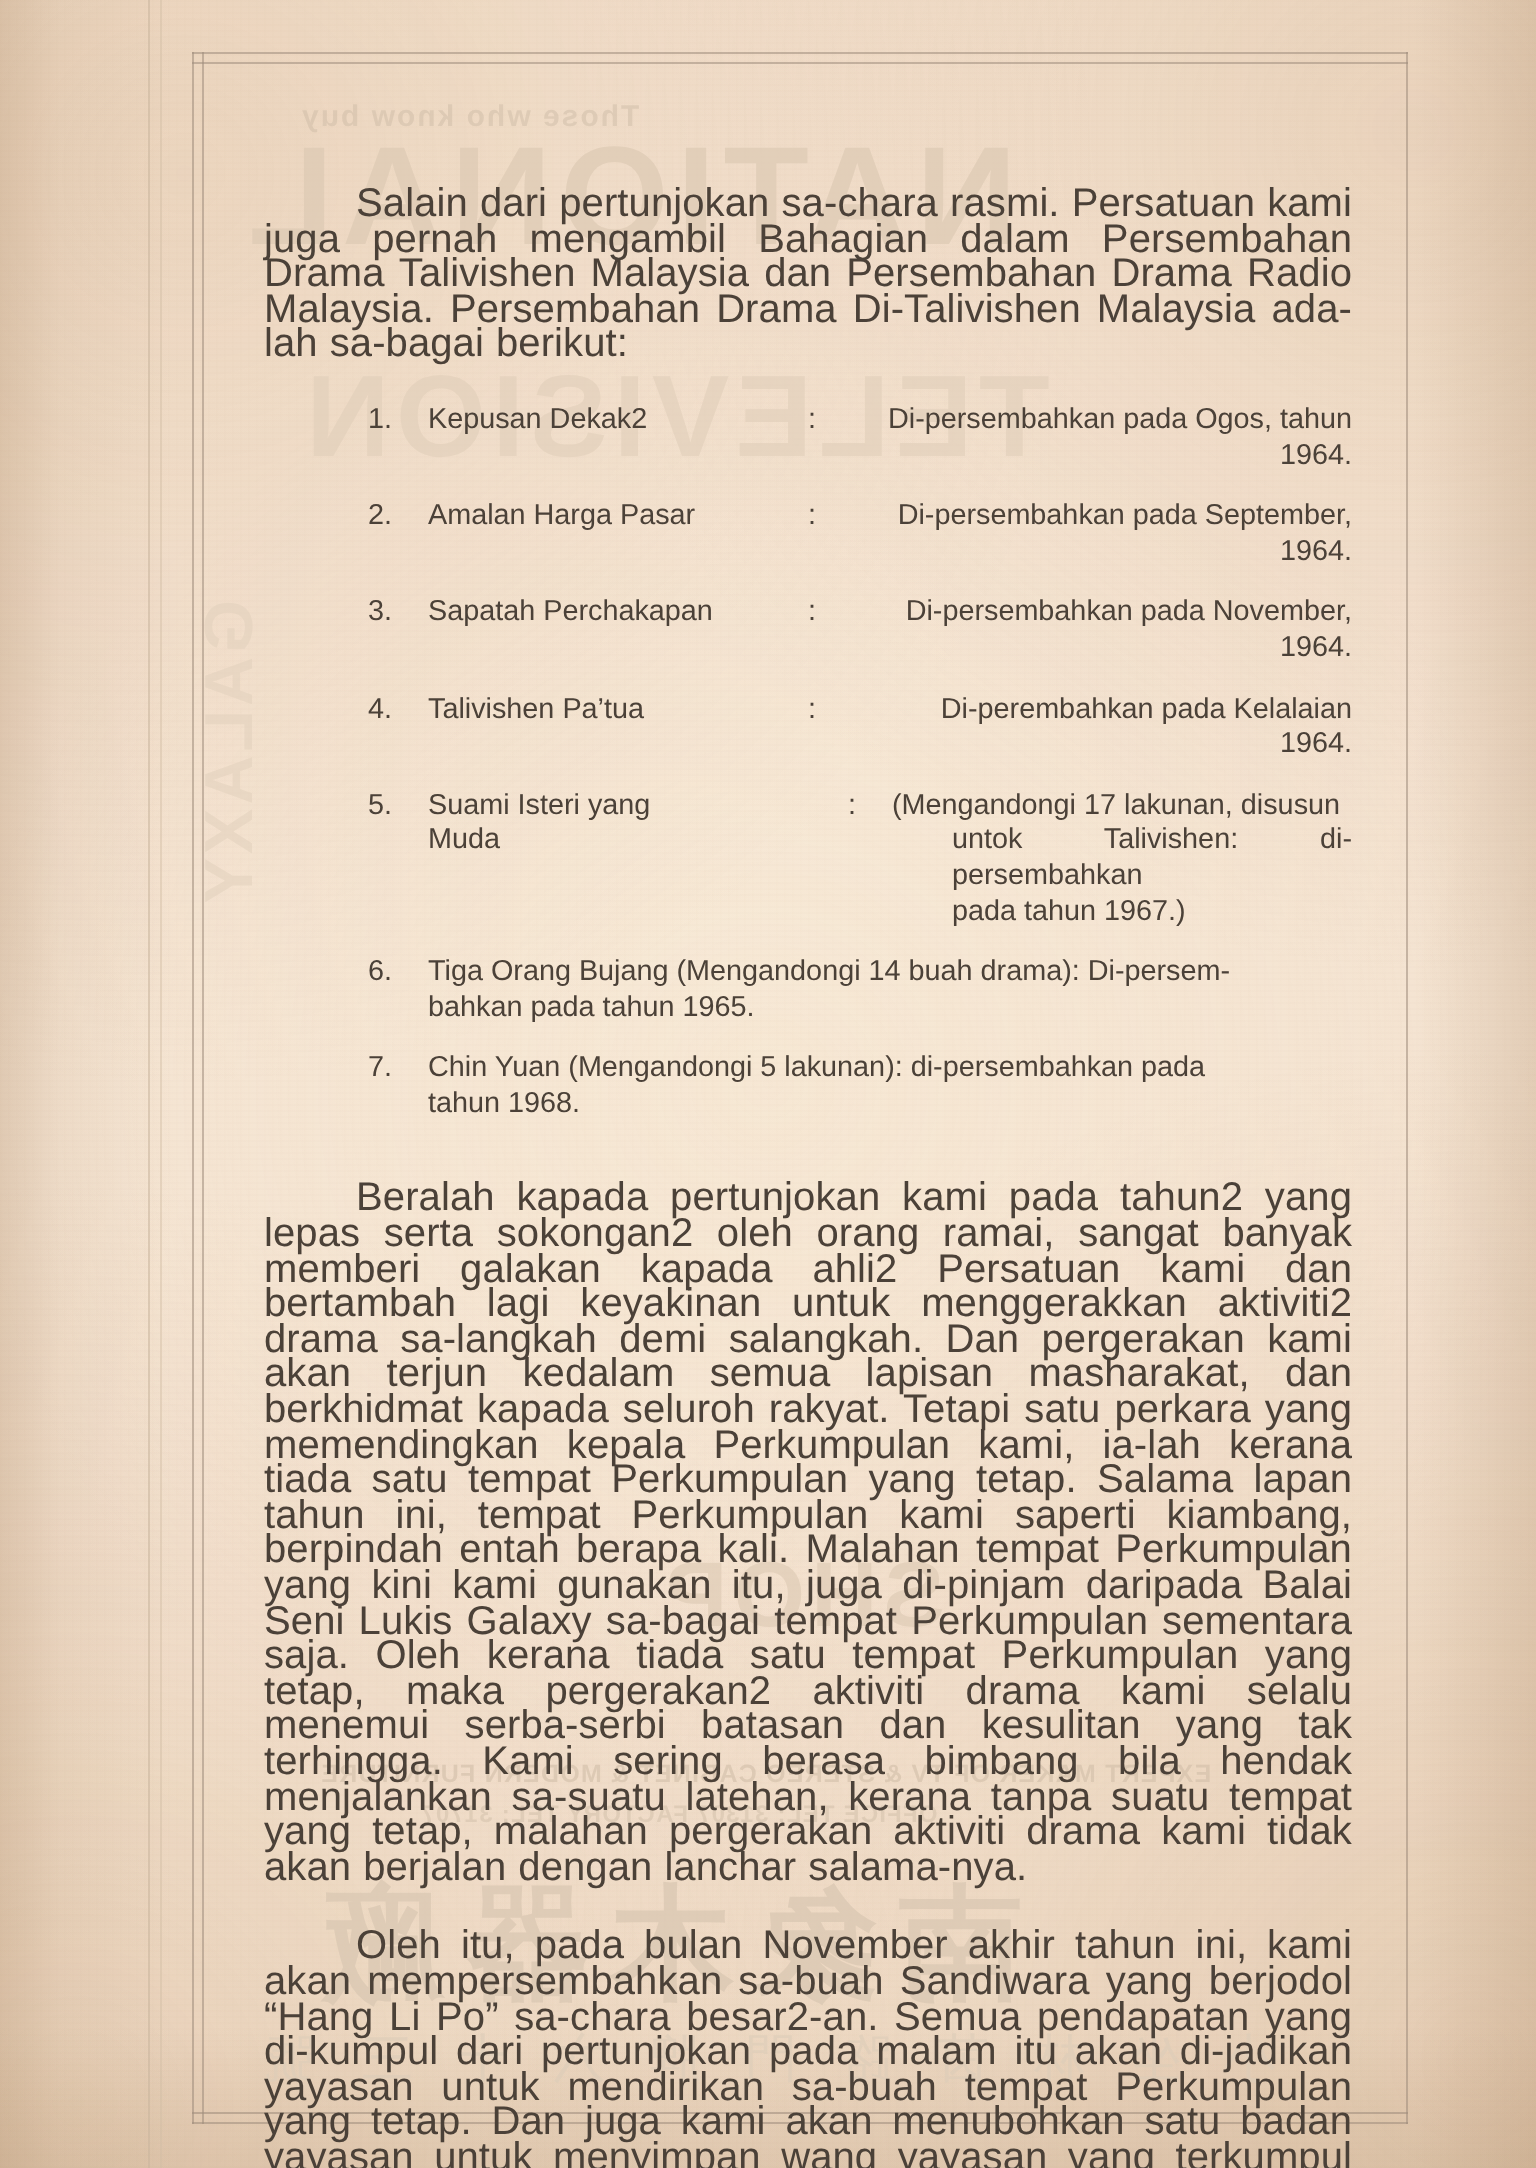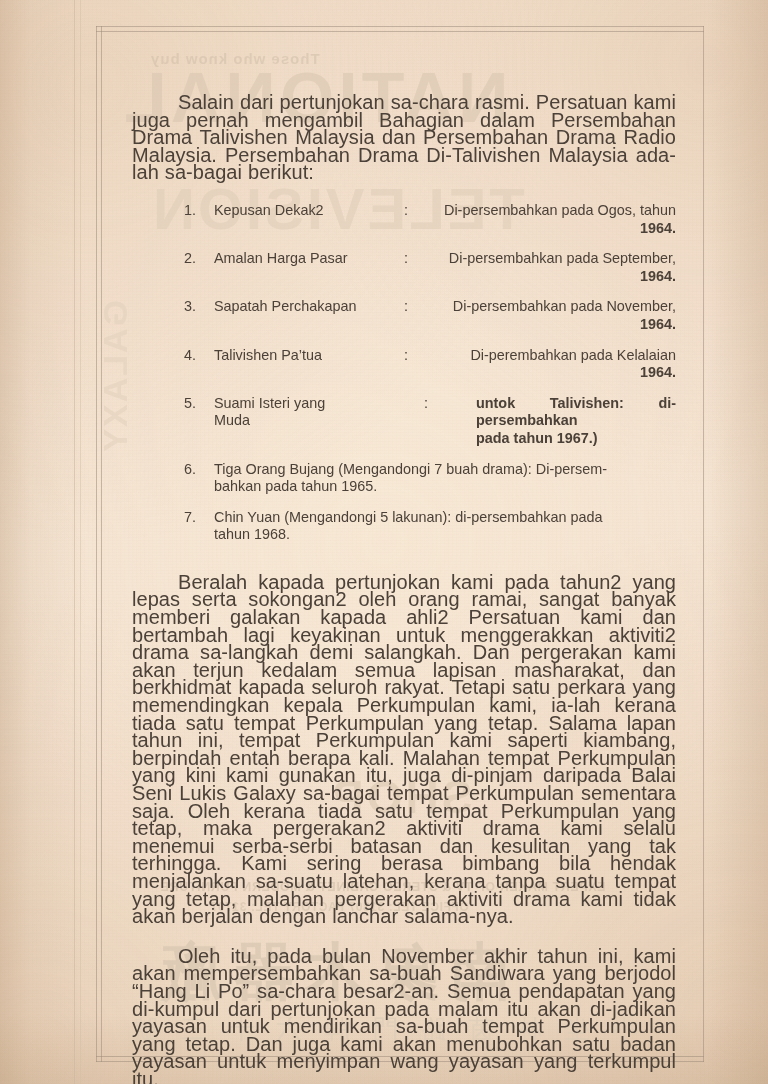--- a/index.html
+++ b/index.html
@@ -196,21 +196,20 @@
     width: 18px;
     text-align: left;
   }
   .li .desc {
     flex: 1 1 auto;
     text-align: right;
   }
   .li .desc .cont {
     display: block;
     padding-left: 26px;
-    font-weight: bold;
   }
 
   
   .li.wide .title { flex: 0 0 206px; width: 206px; }
   .li.wide .colon { flex: 0 0 22px; width: 22px; }
   .li.wide .desc  { text-align: justify; }
   .li.wide .desc .cont { padding-left: 30px; }
   .li .title .second { display: block; }
 
   
@@ -288,26 +287,26 @@
         <span class="num">4.</span>
         <span class="title">Talivishen Pa’tua</span>
         <span class="colon">:</span>
         <span class="desc"><span>Di-perembahkan pada Kelalaian</span><span class="cont">1964.</span></span>
       </div>
 
       <div class="li wide">
         <span class="num">5.</span>
         <span class="title"><span>Suami Isteri yang</span><span class="second">Muda</span></span>
         <span class="colon">:</span>
-        <span class="desc"><span class="cont">untok Talivishen: di-persembahkan</span><span class="cont">pada tahun 1967.)</span></span>
+        <span class="desc"><span>(Mengandongi 17 lakunan, disusun</span><span class="cont">untok Talivishen: di-persembahkan</span><span class="cont">pada tahun 1967.)</span></span>
       </div>
 
       <div class="li full">
         <span class="num">6.</span>
-        <span class="body"><span>Tiga Orang Bujang (Mengandongi 7 buah drama): Di-persem-</span><span class="cont">bahkan pada tahun 1965.</span></span>
+        <span class="body"><span>Tiga Orang Bujang (Mengandongi 14 buah drama): Di-persem-</span><span class="cont">bahkan pada tahun 1965.</span></span>
       </div>
 
       <div class="li full">
         <span class="num">7.</span>
         <span class="body"><span>Chin Yuan (Mengandongi 5 lakunan): di-persembahkan pada</span><span class="cont">tahun 1968.</span></span>
       </div>
 
     </div>
 
     <div class="gap-md"></div>

